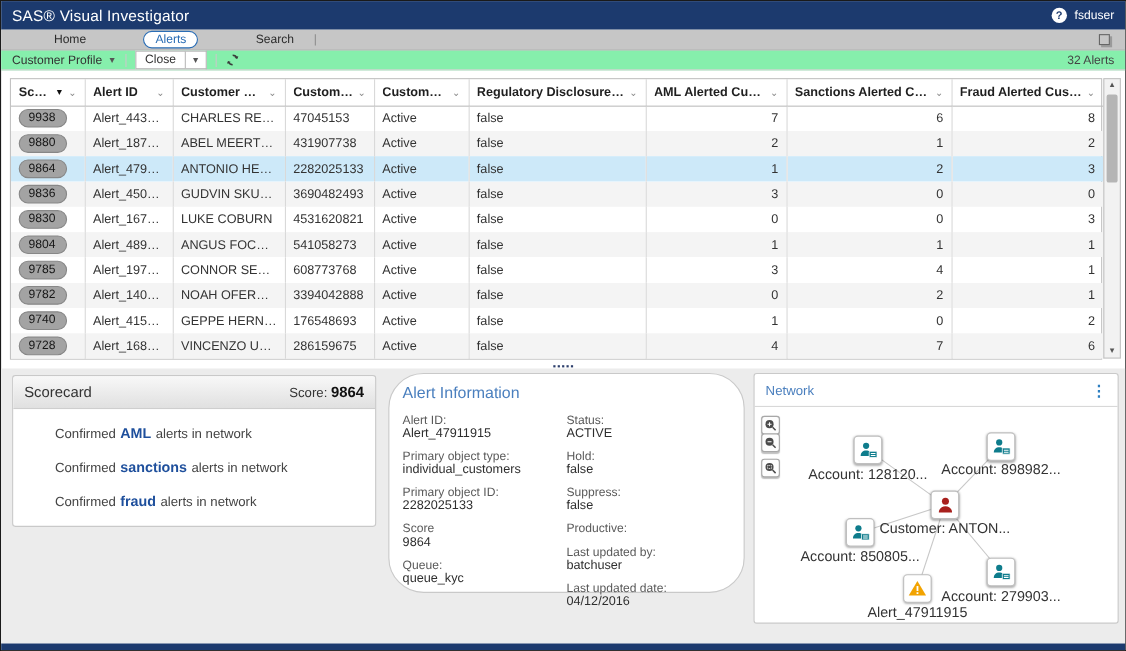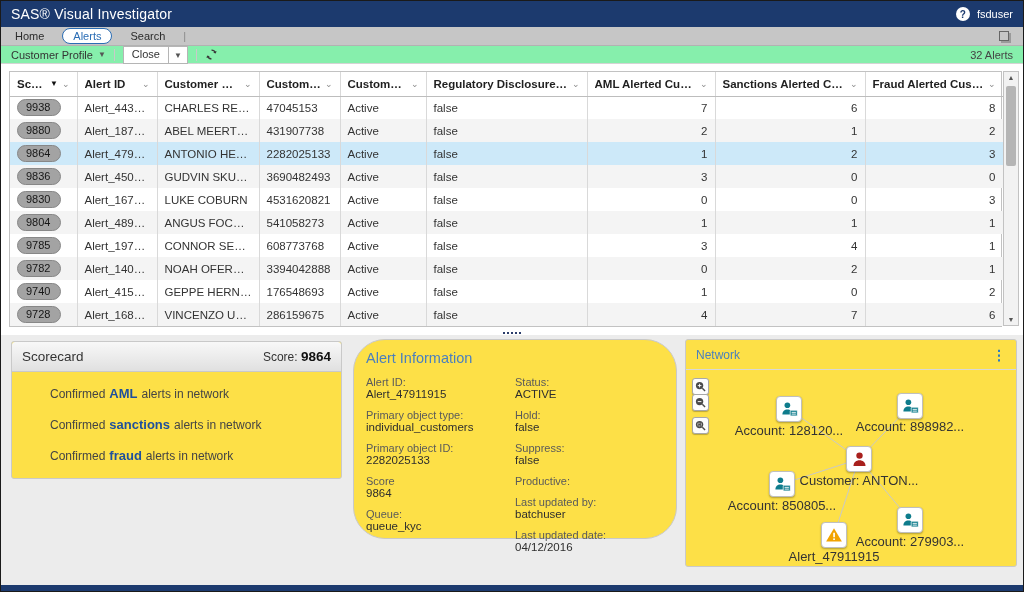--- a/index.html
+++ b/index.html
@@ -9,21 +9,21 @@
 
   
   .banner { position:absolute; top:0; left:0; right:0; height:26px; background:#1c3a6e; display:flex; align-items:center; padding:0 10px; }
   .banner-title { color:#fff; font-size:14px; letter-spacing:.2px; }
   .banner-right { margin-left:auto; display:flex; align-items:center; gap:7px; }
   .help-icon { width:14px; height:14px; background:#fff; color:#1c3a6e; border-radius:50%; font-size:10px; font-weight:bold; display:flex; align-items:center; justify-content:center; cursor:pointer; }
   .banner-user { color:#fff; font-size:11px; }
 
   
   .tabbar { position:absolute; top:26px; left:0; right:0; height:19px; background:#c6c6c6; display:flex; align-items:center; padding:0 14px; gap:18px; border-bottom:1px solid #b2b2b2; }
-  .tab { font-size:11px; color:#2b2b2b; cursor:pointer; }
+  .tab { font-size:11px; color:#2b2b2b; cursor:pointer;margin-left:34px; }
   .tab.active { background:#fff; color:#2a6db5; border:1px solid #2a6db5; border-radius:9px; padding:1px 10px; }
   .tabbar-sep { color:#8a8a8a; font-size:11px; }
   .win-icon { margin-left:auto; width:10px; height:10px; border:1px solid #666; background:#c6c6c6; box-shadow:2px 2px 0 0 #9a9a9a; cursor:pointer; }
 
   
   .toolbar { position:absolute; top:45px; left:0; right:0; height:18px; background:#86efac; border-bottom:1px solid #d4d4d4; display:flex; align-items:center; padding:0 10px; gap:8px; font-size:11px; }
   .tb-drop { display:flex; align-items:center; gap:5px; color:#333; cursor:pointer; }
   .caret { font-size:8px; color:#555; }
   .tb-sep { width:1px; height:12px; background:#c9c9c9; }
   .btn-close { display:flex; cursor:pointer; }
@@ -51,21 +51,21 @@
   .vscroll .arr { position:absolute; left:0; right:0; text-align:center; font-size:7px; color:#555; cursor:pointer; }
   .vscroll .arr.up { top:2px; } .vscroll .arr.down { bottom:2px; }
   .vscroll .thumb { position:absolute; left:2px; right:2px; top:14px; height:80px; background:#b5b5b5; border-radius:2px; cursor:pointer; }
 
   
   .splitter { position:absolute; top:328px; left:0; right:0; height:8px; display:flex; align-items:center; justify-content:center; gap:2px; cursor:row-resize; }
   .splitter i { width:2px; height:2px; background:#2c3e6b; display:block; }
 
   
   .bottom { position:absolute; top:334px; left:0; right:0; bottom:6px; background:#ececec; }
-  .card { position:absolute; background:#fde047; border:1px solid #c9c9c9; border-radius:3px; }
+  .card { position:absolute; background:#ffffff; border:1px solid #c9c9c9; border-radius:3px; }
 
   
   #scorecard { left:10px; top:6px; width:331px; height:138px; }
   .sc-head { height:30px; background:linear-gradient(#f8f8f8,#e0e0e0); border-bottom:1px solid #c9c9c9; display:flex; align-items:center; padding:0 10px; border-radius:3px 3px 0 0; }
   .sc-title { font-size:13.5px; color:#333; }
   .sc-score { margin-left:auto; font-size:12px; color:#333; }
   .sc-score b { font-size:13.5px; color:#111; }
   .sc-body { padding:14px 0 0 38px; }
   .sc-line { font-size:12px; color:#444; margin-bottom:16px; }
   .sc-line b { color:#1e4f9c; font-size:13px; padding:0 4px; }

